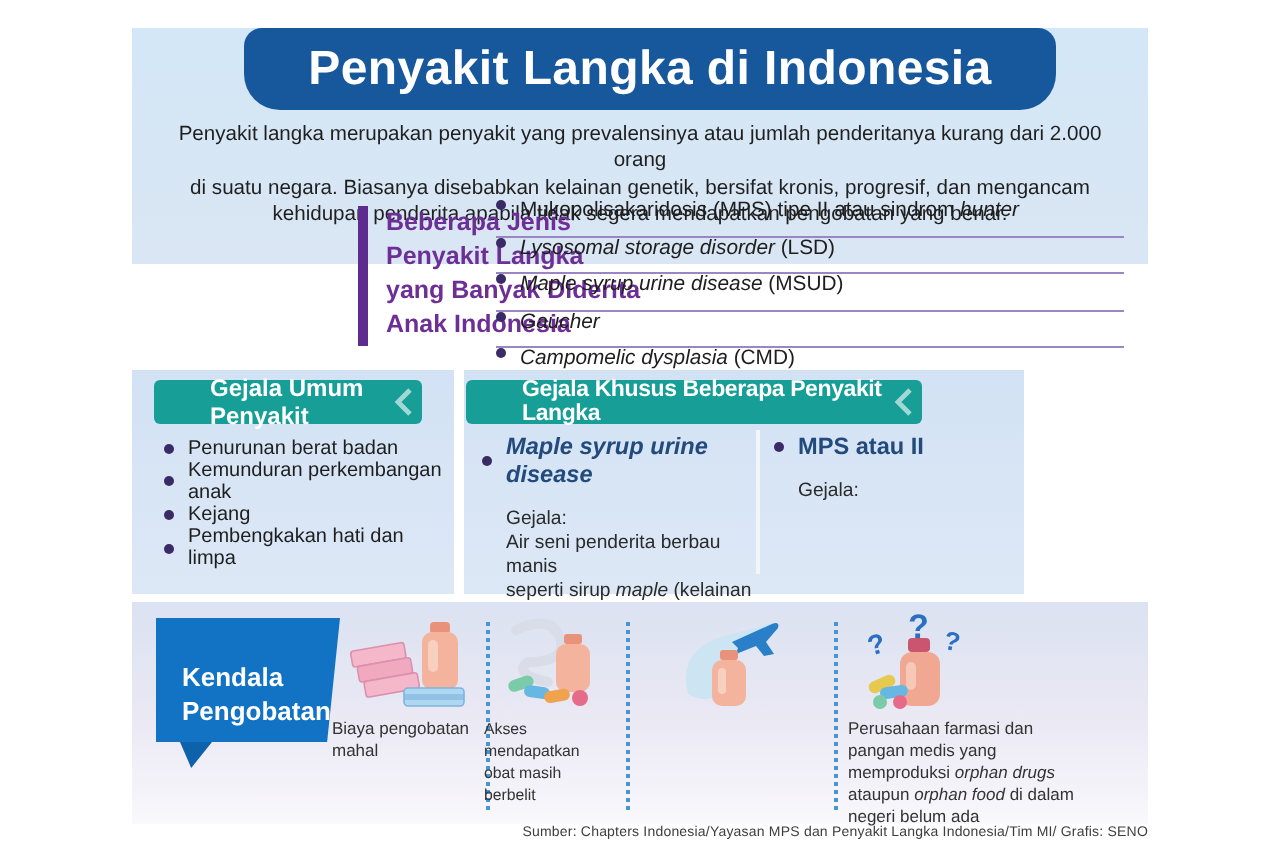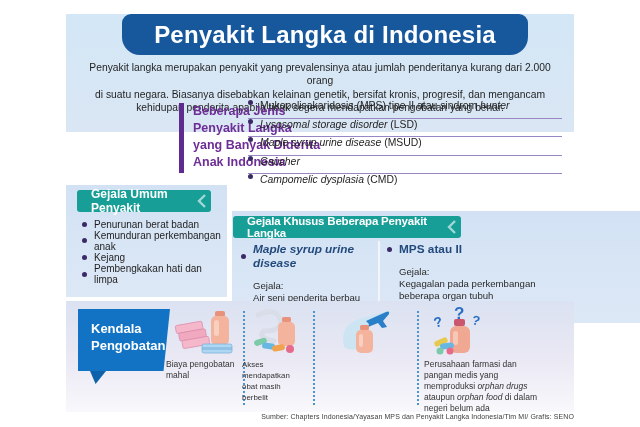--- a/index.html
+++ b/index.html
@@ -22,44 +22,44 @@
   .types-list{position:absolute;left:182px;top:86px;width:314px;}
   .types-item{display:flex;align-items:flex-start;height:17.6px;border-bottom:1px solid #9a86c2;
         font-size:10.4px;color:#1e1e1e;}
   .types-item.last{border-bottom:none;}
   .dot{flex:0 0 5px;width:5px;height:5px;border-radius:50%;background:#3a2a66;margin-right:7px;}
 
   
   .row2{position:absolute;left:0;top:171px;width:508px;height:112px;}
   .panel{position:absolute;top:0;height:112px;background:linear-gradient(180deg,#d2e2f4 0%,#dde8f6 100%);}
   .panel-left{left:0;width:161px;}
-  .panel-right{left:166px;width:408px;margin-top:26px;}
+  .panel-right{left:166px;width:280px;}
   .ribbon{position:absolute;height:22px;background:#169e97;border-radius:3px;
-        color:#fff;font-weight:bold;display:flex;align-items:center;padding-left:14px;box-sizing:border-box;}
+        color:#fff;font-weight:bold;display:flex;align-items:center;padding-left:28px;box-sizing:border-box;}
   .ribbon .notch{position:absolute;right:4px;top:3px;}
   .ribbon-left{left:11px;top:5px;width:134px;font-size:12px;}
   .ribbon-right{left:1px;top:5px;width:228px;font-size:11.5px;letter-spacing:-.2px;}
   .sym-list{position:absolute;left:16px;top:31px;width:140px;}
   .sym-item{display:flex;align-items:center;height:16.6px;font-size:10px;color:#1e1e1e;}
   .col{position:absolute;top:31px;}
   .colA{left:9px;width:138px;}
   .colB{left:155px;width:182px;}
   .disease-head{display:flex;align-items:center;font-size:11.8px;font-weight:bold;color:#234a7c;}
   .colA .disease-head{font-style:italic;}
   .gejala{margin:10px 0 1px 12px;font-size:9.6px;color:#2a2a2a;}
   .sym-body{margin-left:12px;font-size:9.6px;line-height:12.2px;color:#2a2a2a;white-space:pre-line;}
   .vdivider{position:absolute;left:146px;top:30px;height:72px;width:2px;background:#f2f6fb;}
 
   
   .row3{position:absolute;left:0;top:287px;width:508px;height:111px;
         background:linear-gradient(180deg,#dbe2f1 0%,#ebe9f4 55%,#f9f8fc 100%);}
   .kendala{position:absolute;left:12px;top:8px;width:92px;height:62px;background:#1273c4;
         clip-path:polygon(0 0,100% 0,93% 100%,0 100%);
         color:#fff;font-size:13px;font-weight:bold;line-height:17px;
-        padding:11px 0 0 13px;box-sizing:border-box;white-space:pre-line;}
+        padding:21px 0 0 13px;box-sizing:border-box;white-space:pre-line;}
   .kendala-tail{position:absolute;left:24px;top:70px;width:16px;height:13px;background:#0e61ab;
         clip-path:polygon(0 0,100% 0,35% 100%);}
   .obs-col{position:absolute;top:4px;}
   .obs-icon{display:flex;justify-content:center;align-items:flex-end;height:50px;}
   .obs-caption{margin-top:4px;font-size:8.5px;line-height:11px;color:#333;white-space:pre-line;}
   .obs1{left:100px;width:78px;}
   .obs2{left:166px;width:64px;margin-left:10px;}
   .obs2 .obs-caption{font-size:7.9px;}
   .obs3{left:252px;width:96px;}
   .obs4{left:358px;width:146px;}
@@ -163,24 +163,20 @@
         </div>
 
         <div class="vdivider"></div>
 
         <div class="col colB">
           <div class="disease-head">
             <span class="dot"></span>
             <span>MPS atau II</span>
           </div>
           <div class="gejala">Gejala:</div>
-          <div class="sym-body"><span>Kegagalan pada perkembangan
-beberapa organ tubuh
-Bentuk wajah yang khas
-Ketidaknormalan pada kerangka tubuh</span></div>
         </div>
       </div>
     </div>
 
     <div class="row3">
       <div class="kendala">Kendala
 Pengobatan</div>
       <div class="kendala-tail"></div>
 
       <div class="obs-col obs1">

